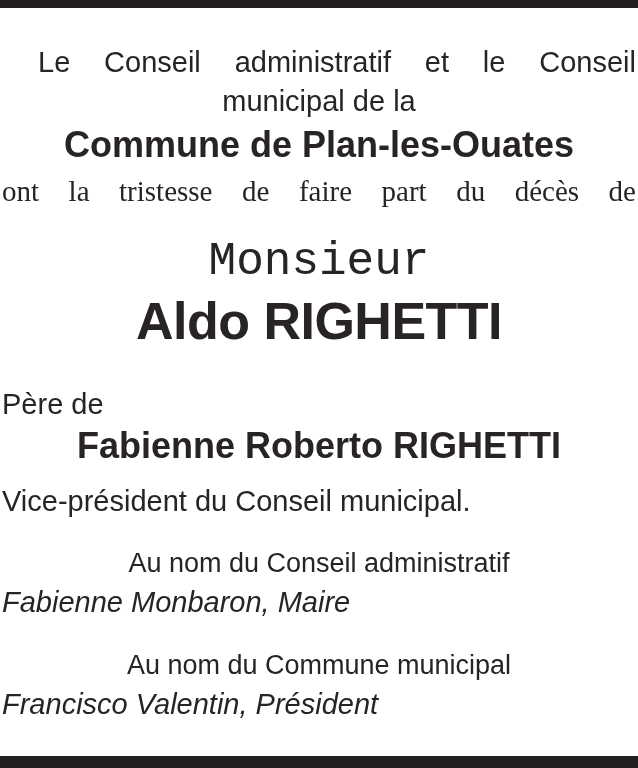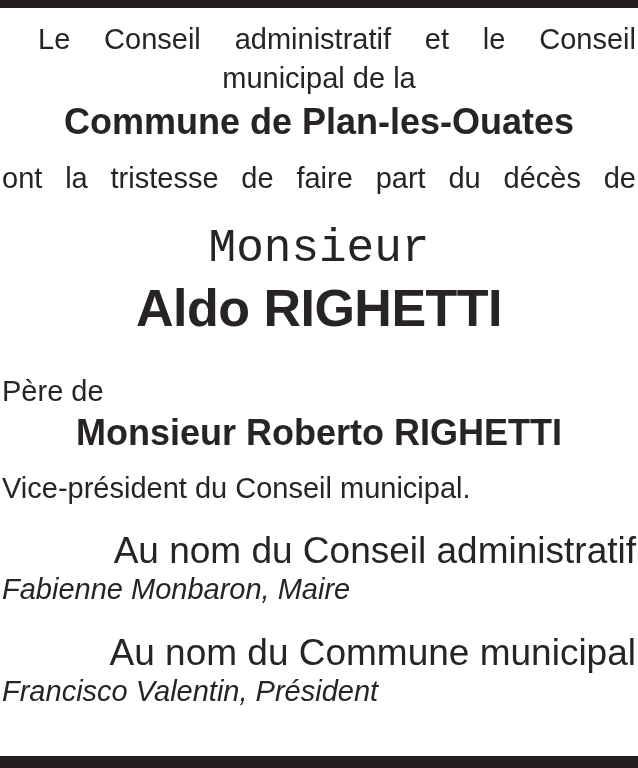--- a/index.html
+++ b/index.html
@@ -22,21 +22,21 @@
     position: absolute;
     left: 0;
     right: 0;
     background: #231f20;
   }
   .rule-top { top: 0; height: 8px; }
   .rule-bottom { bottom: 0; height: 12px; }
 
   .content {
     position: absolute;
-    top: 0;
+    top: 23px;
     left: 0;
     right: 0;
     padding: 20px 2px 0 2px;
     box-sizing: border-box;
   }
 
   .intro-line-1 {
     font-size: 29px;
     line-height: 39px;
     text-align: justify;
@@ -53,23 +53,24 @@
   .commune-name {
     font-size: 36px;
     line-height: 47px;
     font-weight: bold;
     text-align: center;
     letter-spacing: 0px;
   }
   .announcement {
     font-size: 29px;
     line-height: 40px;
-    margin-top: 13px;
+    margin-top: 3px;
     text-align: justify;
     text-align-last: justify;
+    font-family: Liberation Serif, serif;
   }
   .civility-title {
     font-size: 46px;
     line-height: 54px;
     margin-top: 24px;
     text-align: center;
     font-family: Liberation Mono, monospace;
   }
   .deceased-name {
     font-size: 52px;
@@ -93,23 +94,23 @@
   .relative-role {
     font-size: 29px;
     line-height: 38px;
     margin-top: 13px;
     text-align: left;
   }
   .signature-block {
     margin-top: 24px;
   }
   .signature-on-behalf {
-    font-size: 37px;
+    font-size: 27px;
     line-height: 39px;
-    text-align: right;
+    text-align: center;
   }
   .signature-name {
     font-size: 29px;
     line-height: 39px;
     font-style: italic;
     text-align: left;
   }
 </style>
 </head>
 <body>
@@ -128,21 +129,21 @@
     <div class="commune-name">Commune de Plan-les-Ouates</div>
 
     <div class="announcement">ont la tristesse de faire part du décès de</div>
 
     <div class="civility-title">Monsieur</div>
 
     <div class="deceased-name">Aldo RIGHETTI</div>
 
     <div class="relation-line">Père de</div>
 
-    <div class="relative-name">Monsieur Roberto RIGHETTI</div>
+    <div class="relative-name">Fabienne Roberto RIGHETTI</div>
 
     <div class="relative-role">Vice-président du Conseil municipal.</div>
 
     <div class="signature-block">
       <div class="signature-on-behalf">Au nom du Conseil administratif</div>
       <div class="signature-name">Fabienne Monbaron, Maire</div>
     </div>
 
     <div class="signature-block">
       <div class="signature-on-behalf">Au nom du Commune municipal</div>

